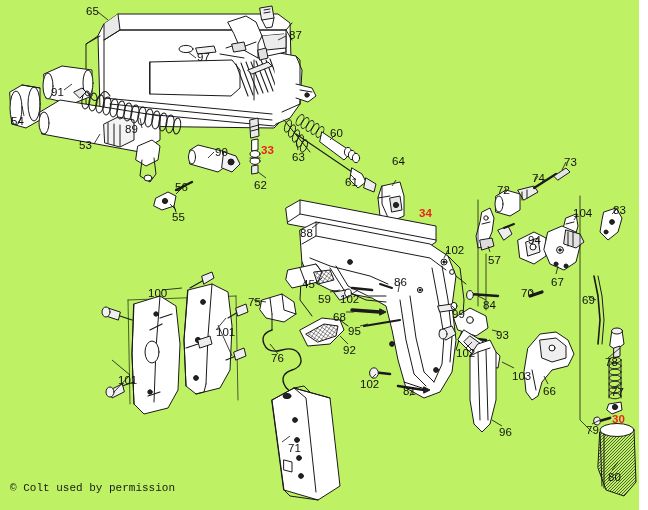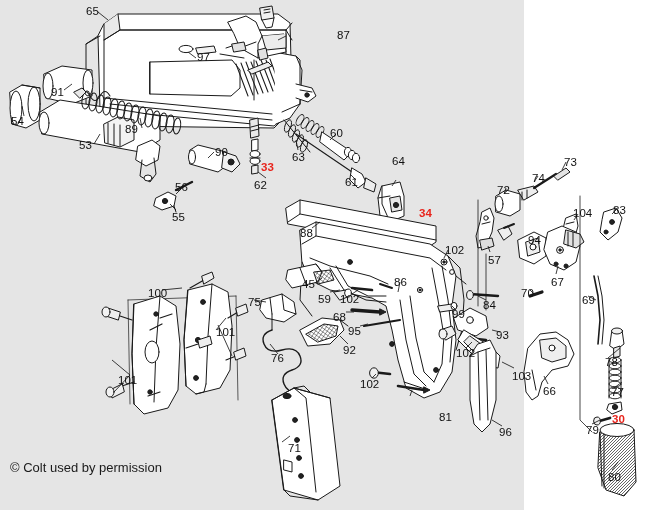--- a/index.html
+++ b/index.html
@@ -1,26 +1,26 @@
 <!DOCTYPE html>
 <html><head>
 <meta charset="utf-8">
 <title>Exploded Parts Diagram</title>
 <style>
   html,body{margin:0;padding:0;background:#ffffff;}
   body{width:648px;height:510px;overflow:hidden;
        font-family:"Liberation Sans", sans-serif;}
-  #stage{position:relative;width:524px;height:510px;background:#e5e5e5;}
+  #stage{position:relative;width:639px;height:510px;background:#bef264;}
   #art{position:absolute;left:0;top:0;width:648px;height:510px;}
   .lbl{position:absolute;font-family:"Liberation Sans", sans-serif;
        font-size:11.5px;color:#111111;line-height:1;white-space:nowrap;
        letter-spacing:0px;}
   .lbl.red{color:#e8241c;font-weight:bold;}
-  #credit{position:absolute;left:10px;top:460px;font-size:13px;color:#1a1a1a;
-          white-space:nowrap;}
+  #credit{position:absolute;left:10px;top:482px;font-size:11px;color:#1a1a1a;
+          white-space:nowrap;font-family:Liberation Mono, monospace;}
 </style>
 </head>
 <body>
 
 <div id="stage">
 
   <svg id="art" viewBox="0 0 648 510">
     <defs>
       <g id="hatchpat"></g>
       <pattern id="knurl" width="3" height="3" patternUnits="userSpaceOnUse">
@@ -495,48 +495,48 @@
       <path d="M218,325 L232,356"></path>
       <path d="M254,300 L266,302"></path>
       <path d="M278,354 L270,344"></path>
       <path d="M282,442 L290,436"></path>
     </g>
   </svg>
 
   <div id="labels">
       <div class="lbl" style="left: 86px; top: 6px;">65</div>
       <div class="lbl" style="left: 197px; top: 52px;">97</div>
-      <div class="lbl" style="left: 289px; top: 30px; margin-left: 48px;">87</div>
+      <div class="lbl" style="left: 289px; top: 30px;">87</div>
       <div class="lbl" style="left: 51px; top: 87px;">91</div>
       <div class="lbl" style="left: 11px; top: 116px;">54</div>
       <div class="lbl" style="left: 125px; top: 124px;">89</div>
       <div class="lbl" style="left: 79px; top: 140px;">53</div>
       <div class="lbl" style="left: 215px; top: 147px;">90</div>
       <div class="lbl" style="left: 175px; top: 182px;">56</div>
       <div class="lbl" style="left: 172px; top: 212px;">55</div>
-      <div class="lbl red" style="left: 261px; top: 162px;">33</div>
+      <div class="lbl red" style="left: 261px; top: 145px;">33</div>
       <div class="lbl" style="left: 254px; top: 180px;">62</div>
       <div class="lbl" style="left: 292px; top: 152px;">63</div>
       <div class="lbl" style="left: 330px; top: 128px;">60</div>
       <div class="lbl" style="left: 345px; top: 177px;">61</div>
       <div class="lbl" style="left: 392px; top: 156px;">64</div>
       <div class="lbl red" style="left: 419px; top: 208px;">34</div>
       <div class="lbl" style="left: 300px; top: 228px;">88</div>
       <div class="lbl" style="left: 445px; top: 245px;">102</div>
       <div class="lbl" style="left: 302px; top: 279px;">45</div>
       <div class="lbl" style="left: 318px; top: 294px;">59</div>
       <div class="lbl" style="left: 340px; top: 294px;">102</div>
       <div class="lbl" style="left: 333px; top: 312px;">68</div>
       <div class="lbl" style="left: 348px; top: 326px;">95</div>
       <div class="lbl" style="left: 343px; top: 345px;">92</div>
       <div class="lbl" style="left: 394px; top: 277px;">86</div>
       <div class="lbl" style="left: 452px; top: 309px;">99</div>
       <div class="lbl" style="left: 456px; top: 348px;">102</div>
       <div class="lbl" style="left: 360px; top: 379px;">102</div>
-      <div class="lbl" style="left: 403px; top: 412px; margin-left: 36px;">81</div>
+      <div class="lbl" style="left: 403px; top: 386px;">81</div>
       <div class="lbl" style="left: 483px; top: 300px;">84</div>
       <div class="lbl" style="left: 488px; top: 255px;">57</div>
       <div class="lbl" style="left: 497px; top: 185px;">72</div>
       <div class="lbl" style="left: 532px; top: 173px;">74</div>
       <div class="lbl" style="left: 564px; top: 157px;">73</div>
       <div class="lbl" style="left: 528px; top: 235px;">94</div>
       <div class="lbl" style="left: 573px; top: 208px;">104</div>
       <div class="lbl" style="left: 613px; top: 205px;">83</div>
       <div class="lbl" style="left: 551px; top: 277px;">67</div>
       <div class="lbl" style="left: 521px; top: 288px;">70</div>

